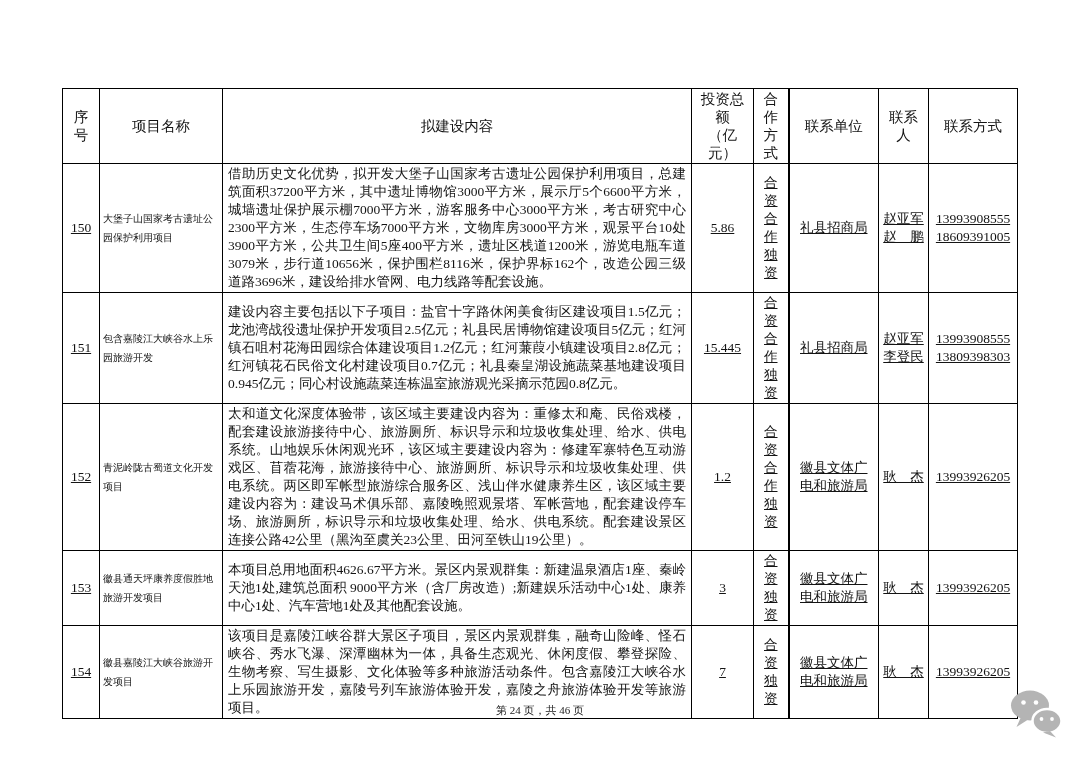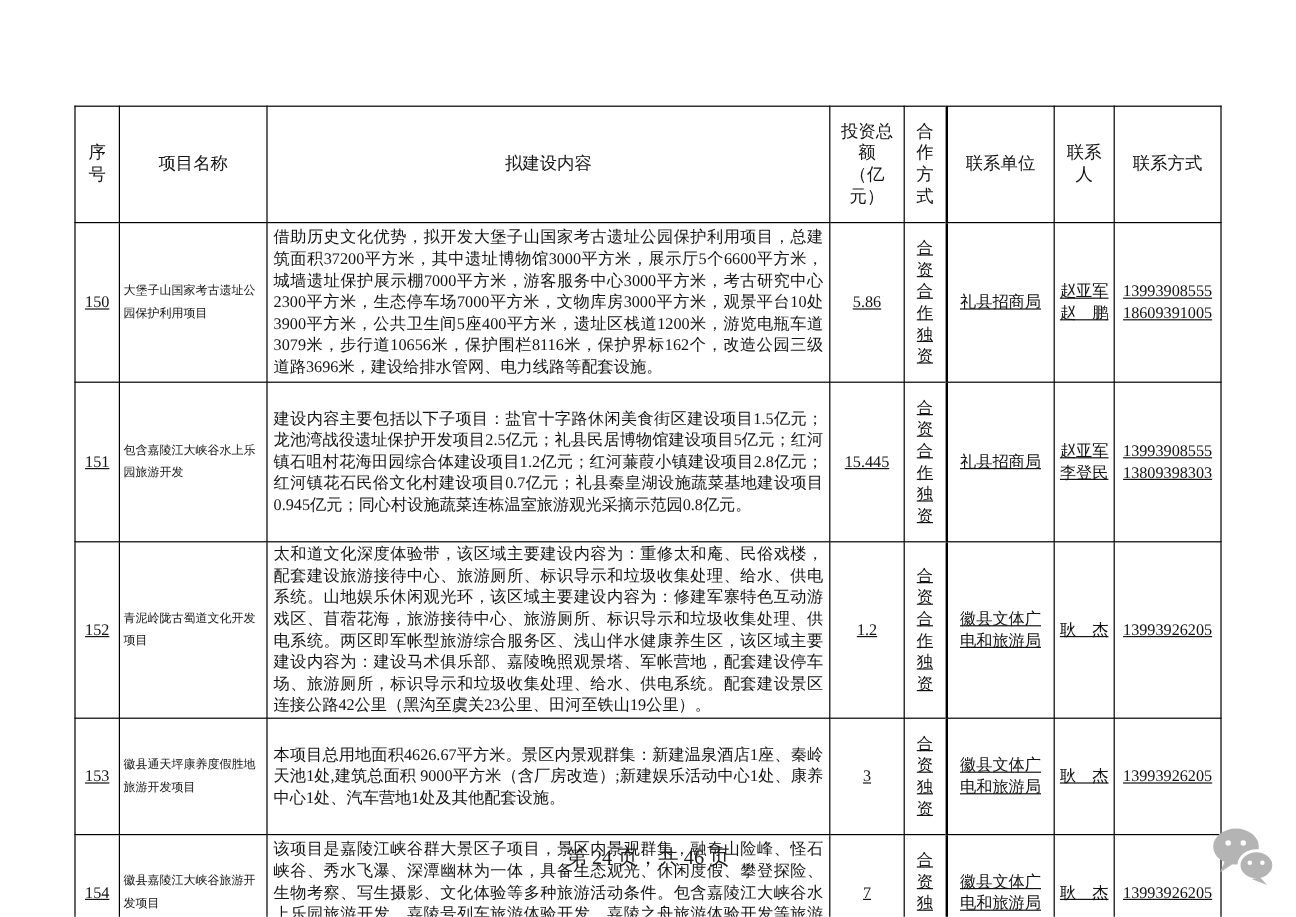--- a/index.html
+++ b/index.html
@@ -10,42 +10,42 @@
   }
   table.projects{
     position:absolute;left:62px;top:88px;
     width:955px;border-collapse:collapse;table-layout:fixed;
   }
   .projects th,.projects td{
     border:1.5px solid #000;
     font-weight:normal;
     font-size:13.5px;line-height:18px;
     vertical-align:middle;
-    padding:12px 4px;
+    padding:1px 4px;
     overflow:hidden;
   }
   .projects th{font-size:14.5px;text-align:center;}
   td.c{text-align:center;text-decoration:underline;}
   td.name{text-align:left;padding:0 3px;font-size:10px;line-height:19px;}
   td.content{text-align:justify;padding:1px 5px;}
   .prewrap{white-space:pre-line;}
   .cl{border-left-width:2.5px !important;}
   thead th{border-bottom-width:2.5px;}
   tr.h-header{height:50px;}
   tr.h-150{height:124px;}
   tr.h-151{height:91px;}
   tr.h-sub{height:29px;}
   tr.h-152{height:136px;}
   tr.h-153{height:62px;}
   tr.h-154{height:88px;}
   td.subtotal-label{text-align:left;padding-left:4px;font-size:14px;}
 
   .footer-pagenum{
     position:absolute;left:0;top:703px;width:1080px;
-    text-align:center;font-size:17px;color:#1c1c1c;
+    text-align:center;font-size:11px;color:#1c1c1c;
   }
   .watermark{
     position:absolute;right:18px;top:690px;
     display:flex;align-items:center;gap:12px;
     color:#b4b4b4;
     font-family:"Liberation Sans","DejaVu Sans",sans-serif;
     font-size:30px;letter-spacing:2px;
   }
   .watermark svg{display:block;}
 </style>

